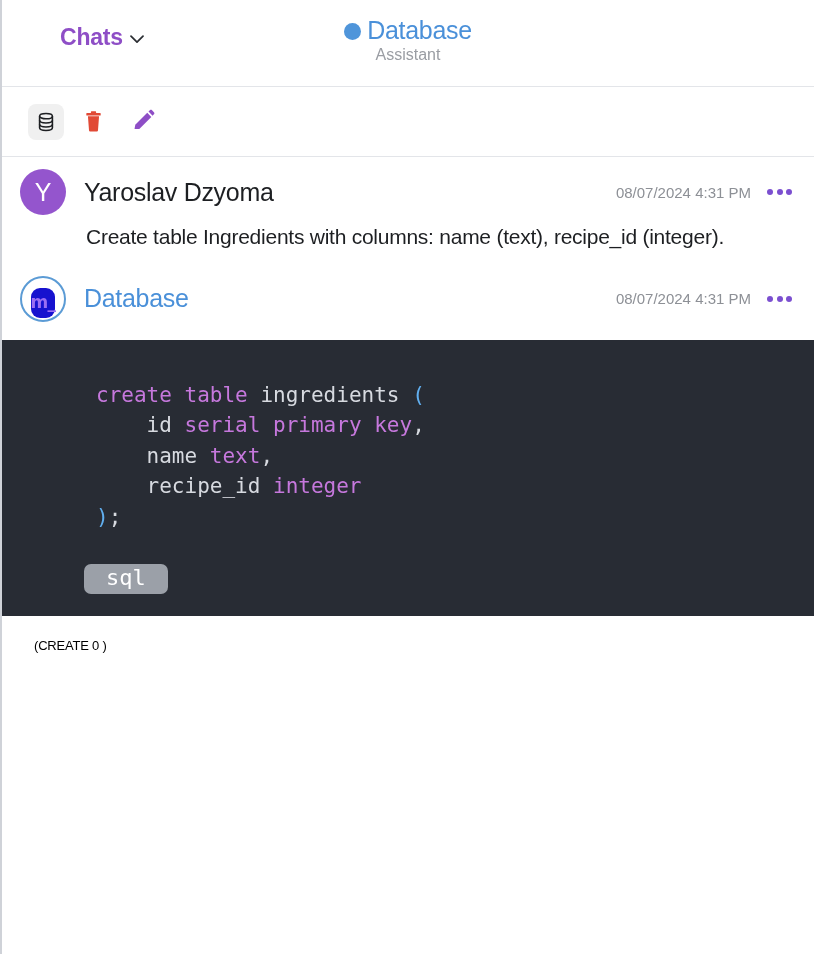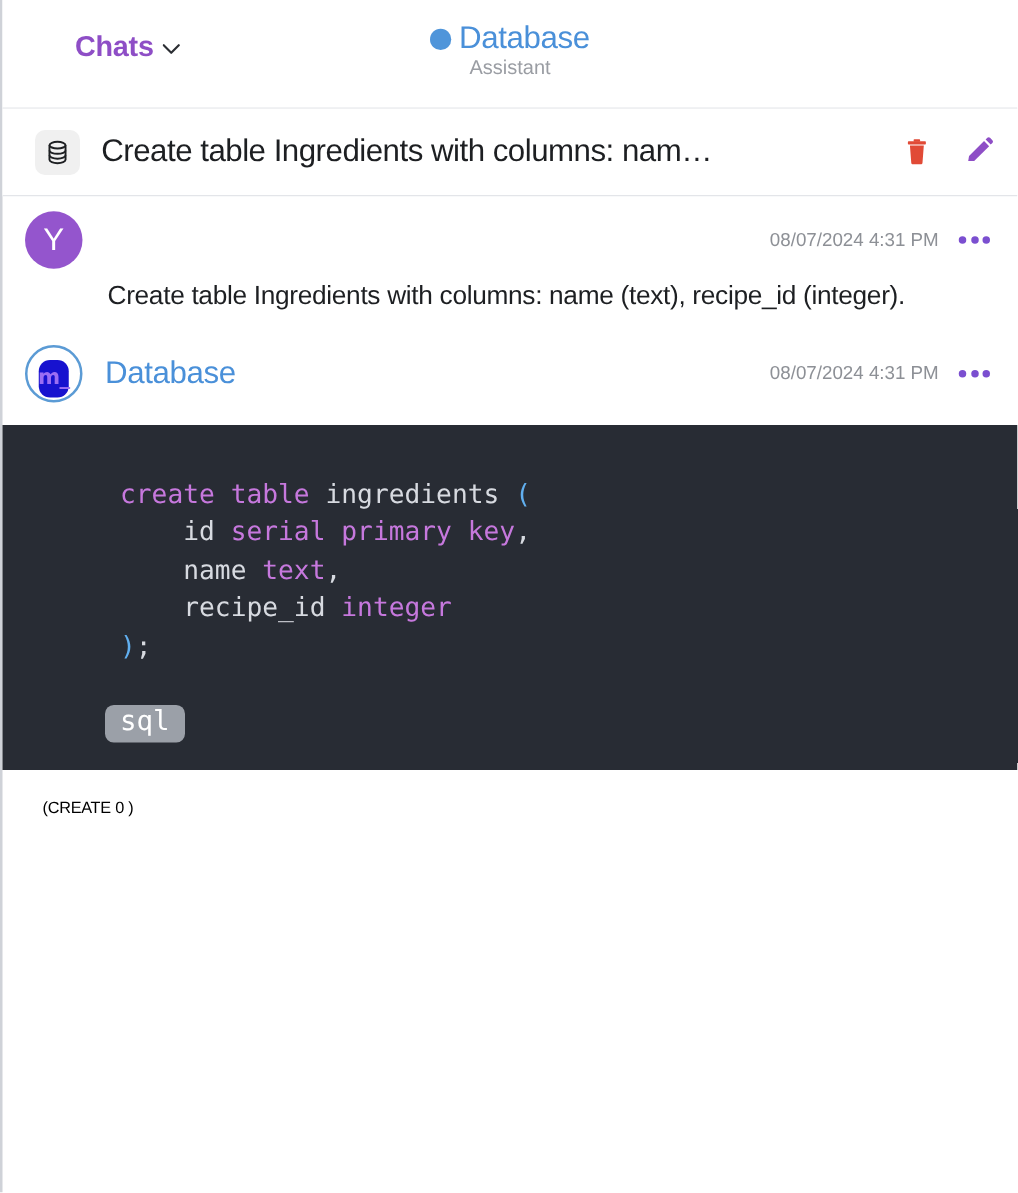--- a/index.html
+++ b/index.html
@@ -234,21 +234,21 @@
     line-height: 1.45;
     color: #d6dae1;
     white-space: pre;
   }
   .tok-kw  { color: #c678dd; }
   .tok-id  { color: #d7dae0; }
   .tok-pn  { color: #61afef; }
   .lang-badge {
     display: inline-block;
     margin: 20px 0 0 82px;
-    padding: 3px 12px 5px;
+    padding: 3px 22px 5px;
     background: #9ba0a8;
     border-radius: 7px;
     color: #ffffff;
     font-family: "DejaVu Sans Mono", monospace;
     font-size: 22px;
     line-height: 1;
   }
 
   .code-result {
     padding: 22px 12px 0 32px;
@@ -286,21 +286,20 @@
   <div class="chat-titlebar">
     <span class="db-icon-box">
       <svg viewBox="0 0 24 24" width="22" height="22" aria-hidden="true">
         <ellipse cx="12" cy="5.6" rx="7" ry="2.9" fill="none" stroke="#1d1f22" stroke-width="1.7"></ellipse>
         <path d="M5 5.6 V18.4 C5 20 8.1 21.3 12 21.3 C15.9 21.3 19 20 19 18.4 V5.6" fill="none" stroke="#1d1f22" stroke-width="1.7"></path>
         <path d="M5 10.2 C5 11.8 8.1 13.1 12 13.1 C15.9 13.1 19 11.8 19 10.2" fill="none" stroke="#1d1f22" stroke-width="1.7"></path>
         <path d="M5 14.5 C5 16.1 8.1 17.4 12 17.4 C15.9 17.4 19 16.1 19 14.5" fill="none" stroke="#1d1f22" stroke-width="1.7"></path>
       </svg>
     </span>
 
-    <span class="chat-title-text">Create table Ingredients with columns: nam…</span>
 
     <span class="title-actions">
       <button class="icon-btn">
         <span>
           <svg viewBox="0 0 24 24" width="23" height="23" aria-hidden="true">
             <rect x="4.5" y="3.2" width="15" height="2.6" rx="0.6" fill="#e14a36"></rect>
             <rect x="9.3" y="1.4" width="5.4" height="2.2" rx="0.6" fill="#e14a36"></rect>
             <path d="M6.2 6.6 H17.8 L16.7 21 C16.65 21.8 16 22.4 15.2 22.4 H8.8
                      C8 22.4 7.35 21.8 7.3 21 Z" fill="#e14a36"></path>
           </svg>
@@ -316,20 +315,21 @@
         </span>
       </button>
     </span>
   </div>
 
   <div class="messages">
 
     <div>
       <div class="msg-header">
         <span class="avatar avatar-user">Y</span>
+        <span class="msg-name user">Yaroslav Dzyoma</span>
         <span class="msg-meta">
           <span class="msg-time">08/07/2024 4:31 PM</span>
           <button class="dots-menu">
             <i></i>
               <i></i>
               <i></i>
           </button>
         </span>
       </div>
       <div class="msg-body">Create table Ingredients with columns: name (text), recipe_id (integer).</div>

